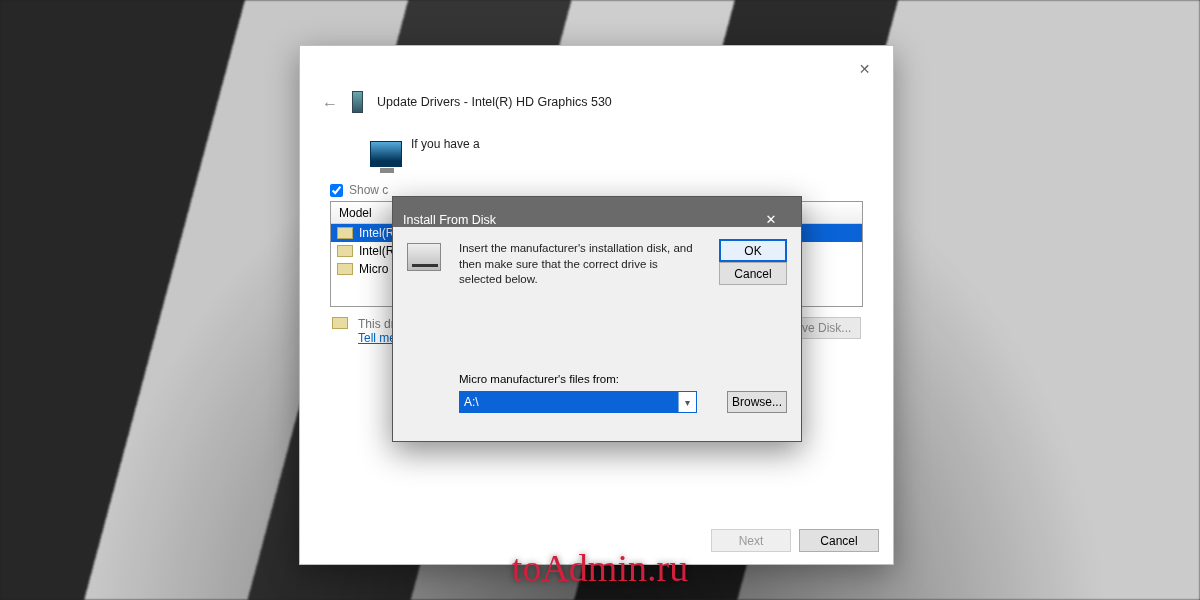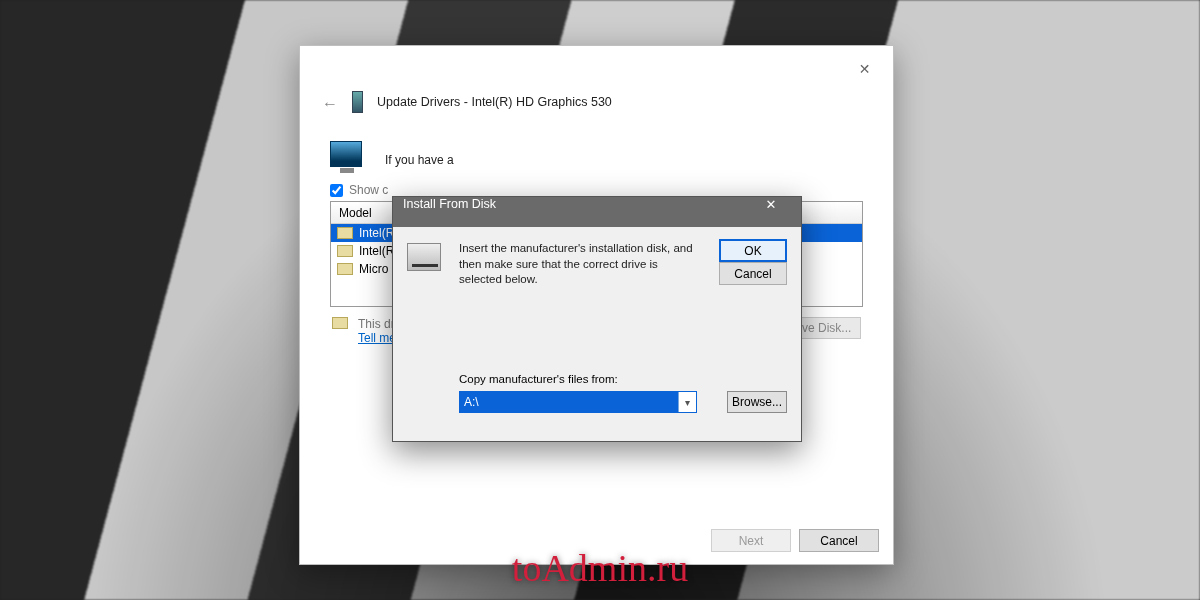--- a/index.html
+++ b/index.html
@@ -64,22 +64,23 @@
   border:1px solid #345;
 }
 .wizard-title { font-size: 12.5px; color:#222; }
 .wizard-body { padding: 20px 30px 0 30px; }
 .instr {
   color: #003399;
   font-size: 15px;
   margin-bottom: 18px;
 }
 .inforow {
-  display:flex; gap:23px; align-items:flex-end;
+  display:flex; gap:9px; align-items:flex-start;
   margin-bottom: 16px;
+  margin-left: 40px;
 }
 .monitor-icon {
   width: 32px; height: 26px;
   background: linear-gradient(#5ad, #035 80%);
   border:1px solid #035;
   position:relative;
   margin-top:4px;
 }
 .monitor-icon::after{
   content:""; position:absolute;
@@ -139,21 +140,21 @@
 .modal{
   position:absolute;
   left: 392px; top: 196px;
   width: 410px; height: 246px;
   background:#f0f0f0;
   border:1px solid #555;
   box-shadow: 0 10px 30px rgba(0,0,0,0.45);
 }
 .modal-titlebar{
   height:30px; background:#6a6a6a; color:#fff;
-  display:flex; align-items:flex-start; justify-content:space-between;
+  display:flex; align-items:flex-end; justify-content:space-between;
   padding:0 10px; font-size:12.5px;
 }
 .modal-titlebar .mx{ width:40px; text-align:center; font-size:13px; cursor:pointer;}
 .modal-body{ padding: 14px 14px 12px 14px; position:relative; height:calc(100% - 30px);}
 .disk-icon{
   position:absolute; left:14px; top:16px;
   width:34px; height:28px;
   background: linear-gradient(#eee,#bbb);
   border:1px solid #888;
 }
@@ -267,21 +268,21 @@
     <span>Install From Disk</span>
     <span class="mx">✕</span>
   </div>
   <div class="modal-body">
     <div class="disk-icon"></div>
     <div class="modal-msg">Insert the manufacturer's installation disk, and then make sure that the correct drive is selected below.</div>
     <div class="modal-btns">
       <button class="winbtn ok">OK</button>
       <button class="winbtn">Cancel</button>
     </div>
-    <div class="copylbl">Copy manufacturer's files from:</div>
+    <div class="copylbl">Micro manufacturer's files from:</div>
     <div class="combo">
       <input type="text" value="A:\" style="background: rgb(10, 100, 216); color: rgb(255, 255, 255);">
       <div class="dd">▾</div>
     </div>
     <button class="browse">Browse...</button>
   </div>
 </div>
 
 <div class="watermark">toAdmin.ru</div>
 

